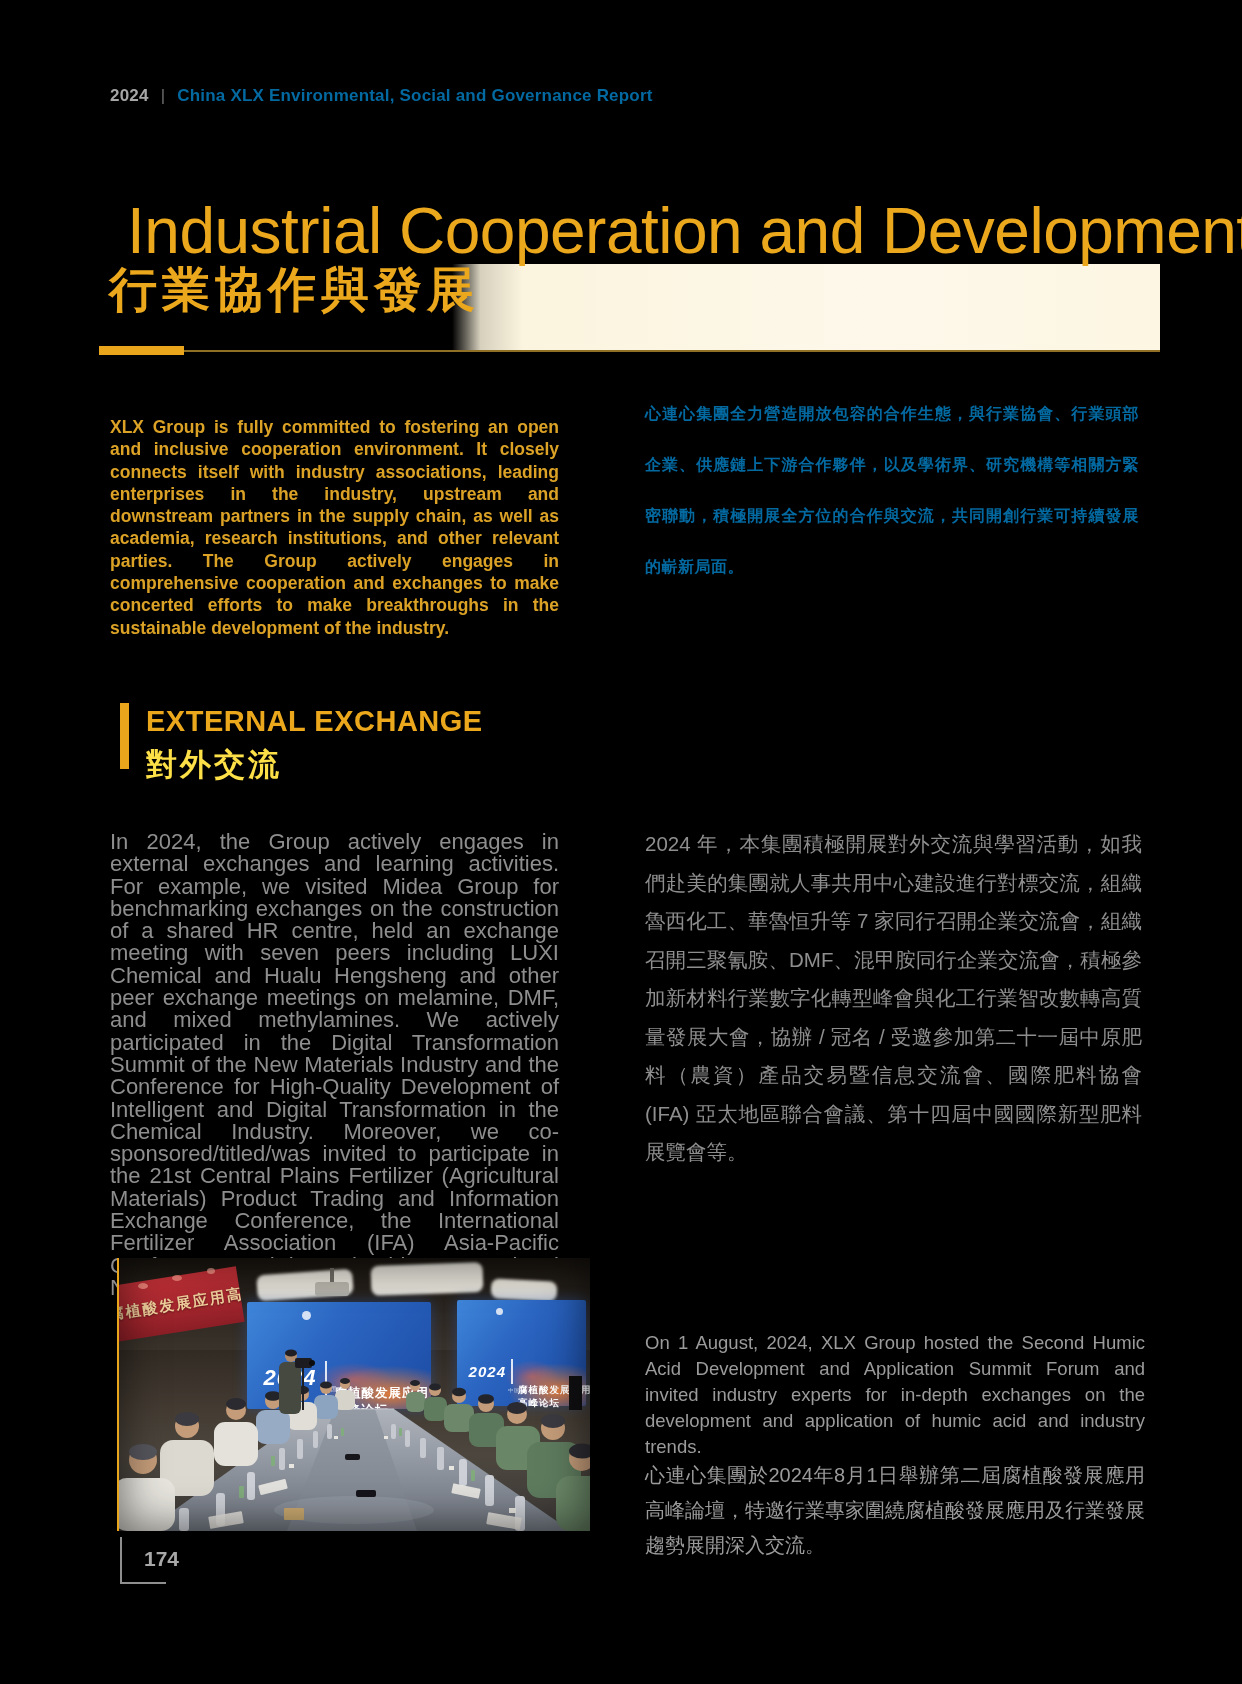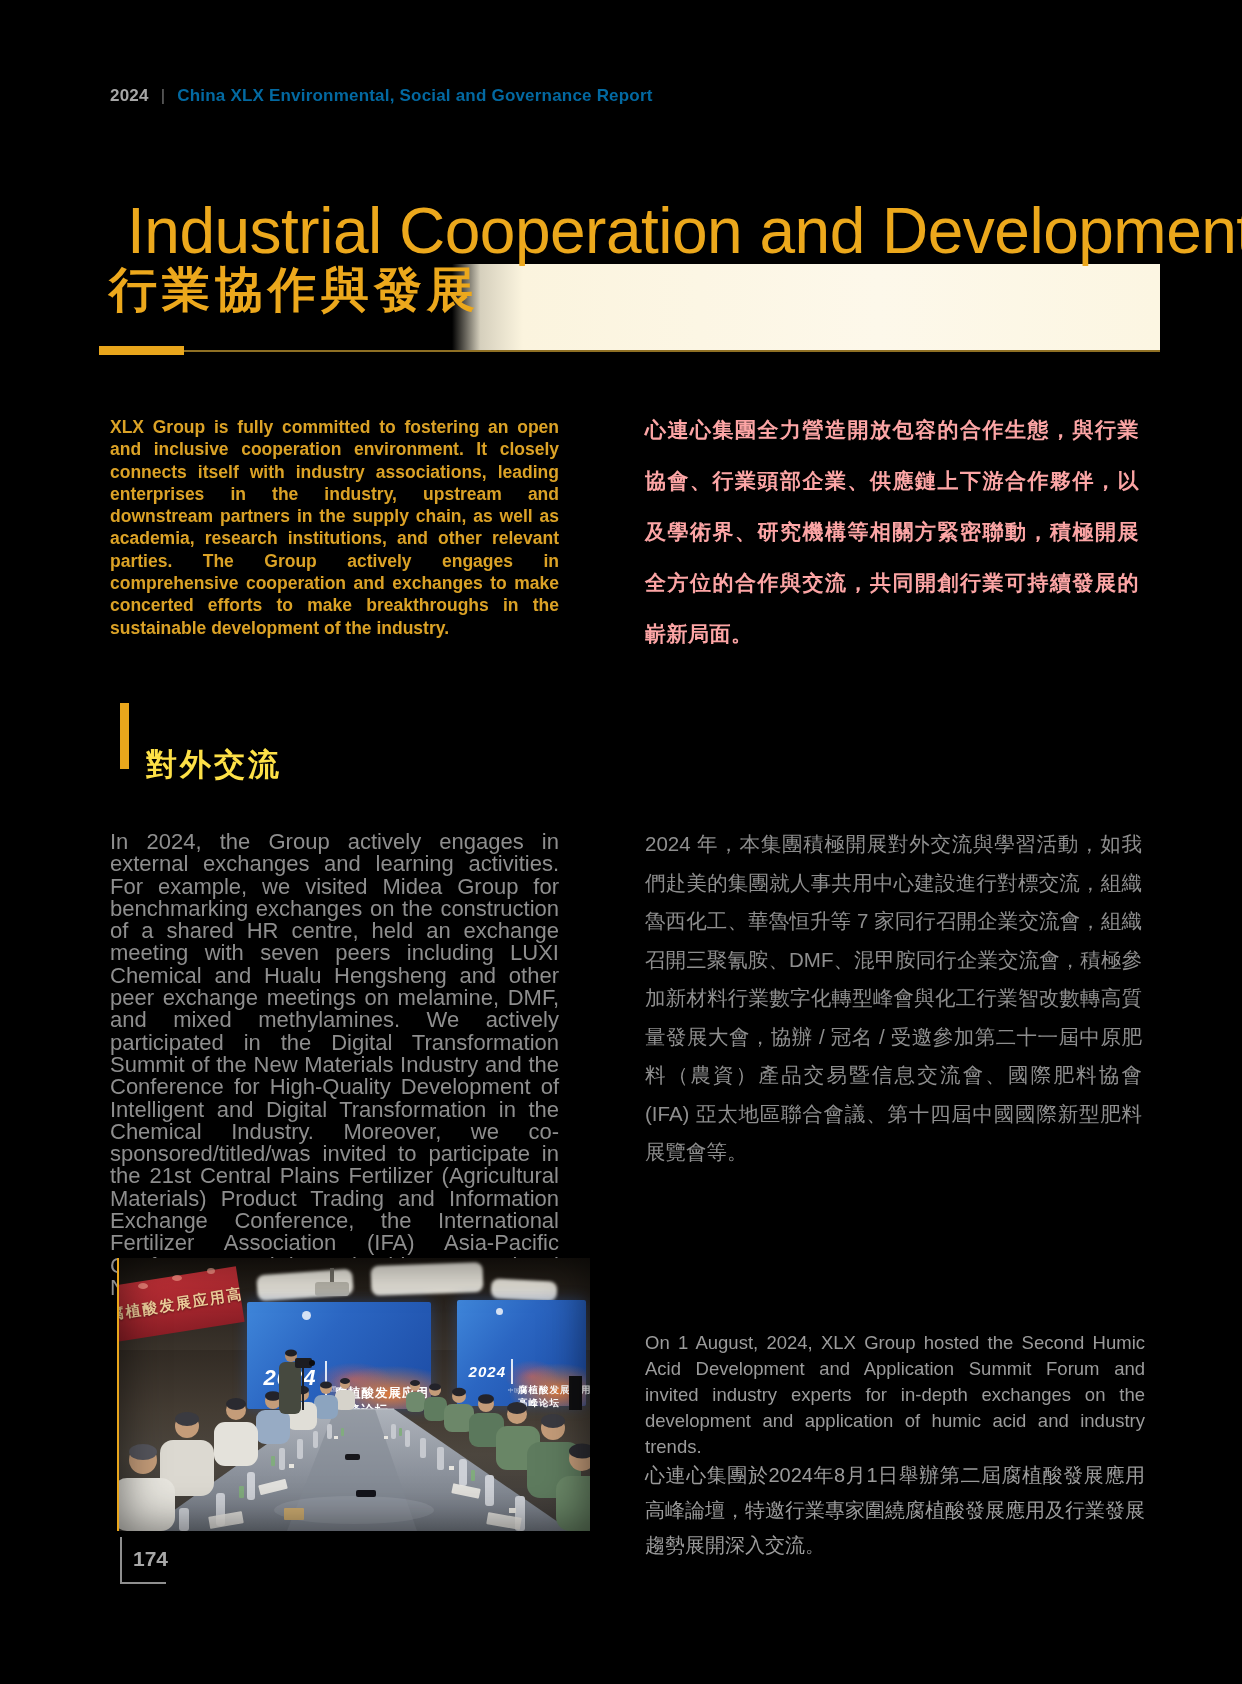--- a/index.html
+++ b/index.html
@@ -19,22 +19,22 @@
             color:#eca81c;letter-spacing:5px;white-space:nowrap;z-index:2;}
   .band{position:absolute;left:452px;top:264px;width:708px;height:86px;z-index:1;
         background:linear-gradient(90deg,rgba(251,244,222,0) 0%,rgba(251,244,222,.85) 4%,
                    #fbf4de 10%,#fdf8ea 60%,#fcf6e2 100%);}
   .rule-bar{position:absolute;left:99px;top:346px;width:85px;height:9px;background:#e9a61c;z-index:2;}
   .rule-line{position:absolute;left:184px;top:350px;width:976px;height:2px;background:#a8842a;opacity:.85;z-index:2;}
 
   
   .p-en-gold{position:absolute;left:110px;top:416px;width:449px;font-size:17.5px;line-height:22.3px;
              font-weight:700;color:#dba226;text-align:justify;}
-  .p-zh-gold{position:absolute;left:645px;top:404px;width:494px;font-size:21px;line-height:51px;
-             font-weight:700;color:#fca5a5;text-align:justify;letter-spacing:.5px;}
+  .p-zh-gold{position:absolute;left:645px;top:388px;width:494px;font-size:16px;line-height:51px;
+             font-weight:700;color:#0369a1;text-align:justify;letter-spacing:.5px;}
 
   
   .sec-bar{position:absolute;left:120px;top:703px;width:9px;height:66px;background:#e9a61c;}
   .sec-en{position:absolute;left:146px;top:705px;font-size:29px;font-weight:700;color:#eca81c;letter-spacing:.5px;}
   .sec-zh{position:absolute;left:146px;top:744px;font-size:31px;font-weight:700;color:#fde047;letter-spacing:3px;}
 
   
   .p-en-gray{position:absolute;left:110px;top:831px;width:449px;font-size:22px;line-height:22.3px;
              color:#8e8e8e;text-align:justify;}
   .p-zh-gray{position:absolute;left:645px;top:825px;width:497px;font-size:20.5px;line-height:38.5px;
@@ -87,41 +87,42 @@
              background:linear-gradient(180deg,#c53138,#8c1e26);transform:rotate(-9deg);
              display:flex;align-items:center;}
   .ph-banner span{font-size:15px;font-weight:700;color:#efcf9b;letter-spacing:2px;white-space:nowrap;
                   margin-left:-5px;text-shadow:0 1px 2px rgba(0,0,0,.4);}
   .ph-scene{position:absolute;inset:0;z-index:5;}
 
   
   .pg{position:absolute;left:120px;top:1537px;width:60px;height:50px;}
   .pg-v{position:absolute;left:0;top:0;width:2px;height:47px;background:#8f8f8f;}
   .pg-h{position:absolute;left:0;top:45px;width:46px;height:2px;background:#8f8f8f;}
-  .pg-n{position:absolute;left:13px;top:10px;font-size:21px;font-weight:700;color:#a8a8a8;}
+  .pg-n{position:absolute;left:24px;top:10px;font-size:21px;font-weight:700;color:#a8a8a8;}
 </style>
 </head>
 <body>
 
 <div class="page">
 
   <div class="hdr">
     <span class="y">2024</span><span class="sep">|</span><span class="t">China XLX Environmental, Social and Governance Report</span>
   </div>
 
   <div class="band"></div>
   <div class="title-en">Industrial Cooperation and Development</div>
   <div class="title-zh">行業協作與發展</div>
   <div class="rule-bar"></div>
   <div class="rule-line"></div>
 
   <div class="p-en-gold">XLX Group is fully committed to fostering an open and inclusive cooperation environment. It closely connects itself with industry associations, leading enterprises in the industry, upstream and downstream partners in the supply chain, as well as academia, research institutions, and other relevant parties. The Group actively engages in comprehensive cooperation and exchanges to make concerted efforts to make breakthroughs in the sustainable development of the industry.</div>
   <div class="p-zh-gold">心連心集團全力營造開放包容的合作生態，與行業協會、行業頭部企業、供應鏈上下游合作夥伴，以及學術界、研究機構等相關方緊密聯動，積極開展全方位的合作與交流，共同開創行業可持續發展的嶄新局面。</div>
 
   <div class="sec-bar"></div>
+  <div class="sec-en">EXTERNAL EXCHANGE</div>
   <div class="sec-zh">對外交流</div>
 
   <div class="p-en-gray">In 2024, the Group actively engages in external exchanges and learning activities. For example, we visited Midea Group for benchmarking exchanges on the construction of a shared HR centre, held an exchange meeting with seven peers including LUXI Chemical and Hualu Hengsheng and other peer exchange meetings on melamine, DMF, and mixed methylamines. We actively participated in the Digital Transformation Summit of the New Materials Industry and the Conference for High-Quality Development of Intelligent and Digital Transformation in the Chemical Industry. Moreover, we co-sponsored/titled/was invited to participate in the 21st Central Plains Fertilizer (Agricultural Materials) Product Trading and Information Exchange Conference, the International Fertilizer Association (IFA) Asia-Pacific Conference, and the 14th China International New Fertilizer Exhibition, etc.</div>
   <div class="p-zh-gray">2024 年，本集團積極開展對外交流與學習活動，如我們赴美的集團就人事共用中心建設進行對標交流，組織魯西化工、華魯恒升等 7 家同行召開企業交流會，組織召開三聚氰胺、DMF、混甲胺同行企業交流會，積極參加新材料行業數字化轉型峰會與化工行業智改數轉高質量發展大會，協辦 / 冠名 / 受邀參加第二十一屆中原肥料（農資）產品交易暨信息交流會、國際肥料協會 (IFA) 亞太地區聯合會議、第十四屆中國國際新型肥料展覽會等。</div>
 
   <div class="photo">
     <div class="ph-ceiling">
       <div class="ph-light l1"></div>
       <div class="ph-light l2"></div>
       <div class="ph-light l3"></div>

